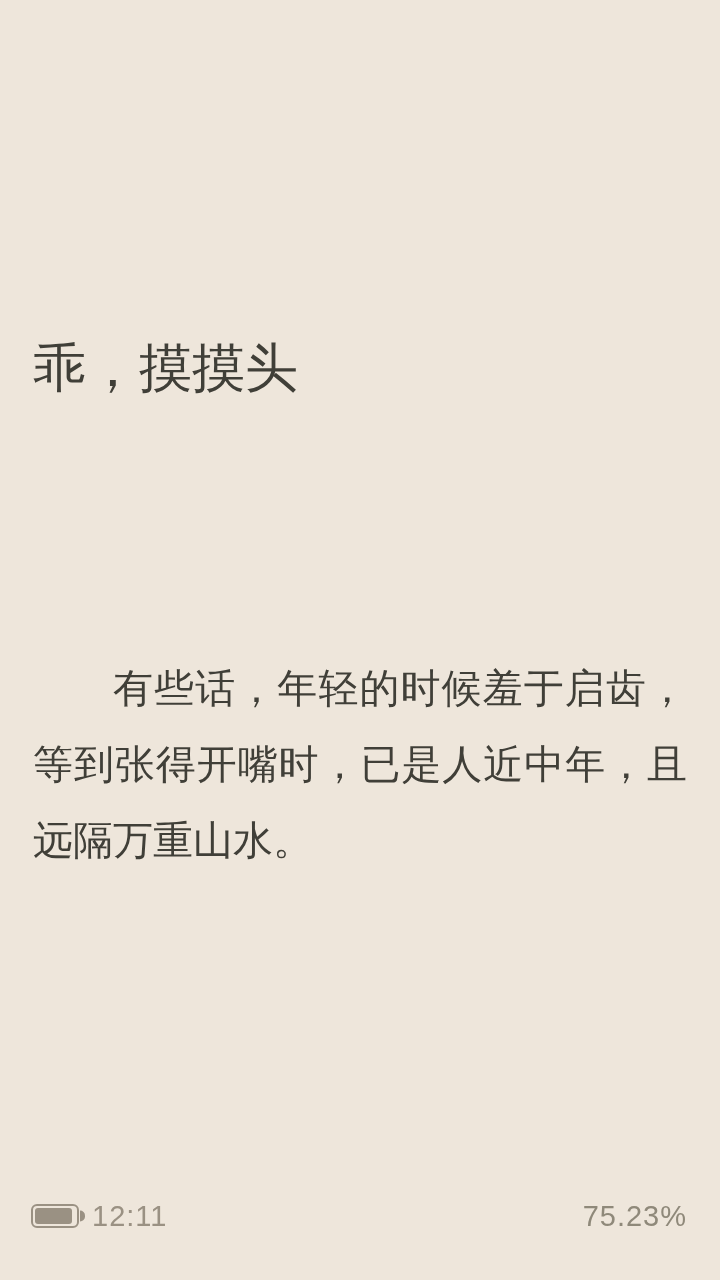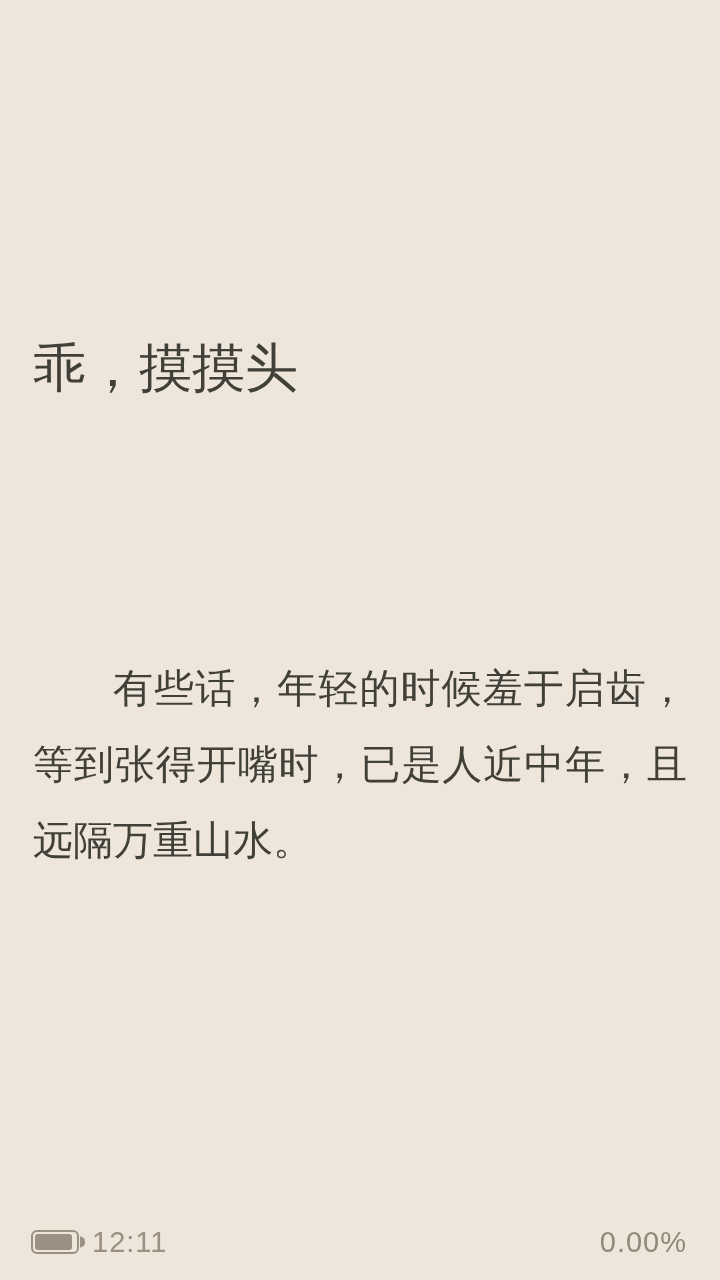--- a/index.html
+++ b/index.html
@@ -49,21 +49,21 @@
     text-justify: inter-ideograph;
     text-indent: 2em;
     word-break: normal;
     line-break: strict;
     overflow-wrap: normal;
   }
   .status-bar {
     position: absolute;
     left: 31px;
     right: 33px;
-    top: 1222px;
+    top: 1196px;
     height: 40px;
     display: flex;
     justify-content: space-between;
     align-items: center;
   }
   .status-left {
     display: flex;
     align-items: center;
     gap: 13px;
   }
@@ -117,16 +117,16 @@
   </div>
 
   <div class="status-bar">
     <div class="status-left">
       <span class="battery">
         <span class="battery-fill"></span>
         <span class="battery-nub"></span>
       </span>
       <span class="time">12:11</span>
     </div>
-    <span class="progress">0.00%</span>
+    <span class="progress">75.23%</span>
   </div>
 
 </div>
 
 </body></html>

